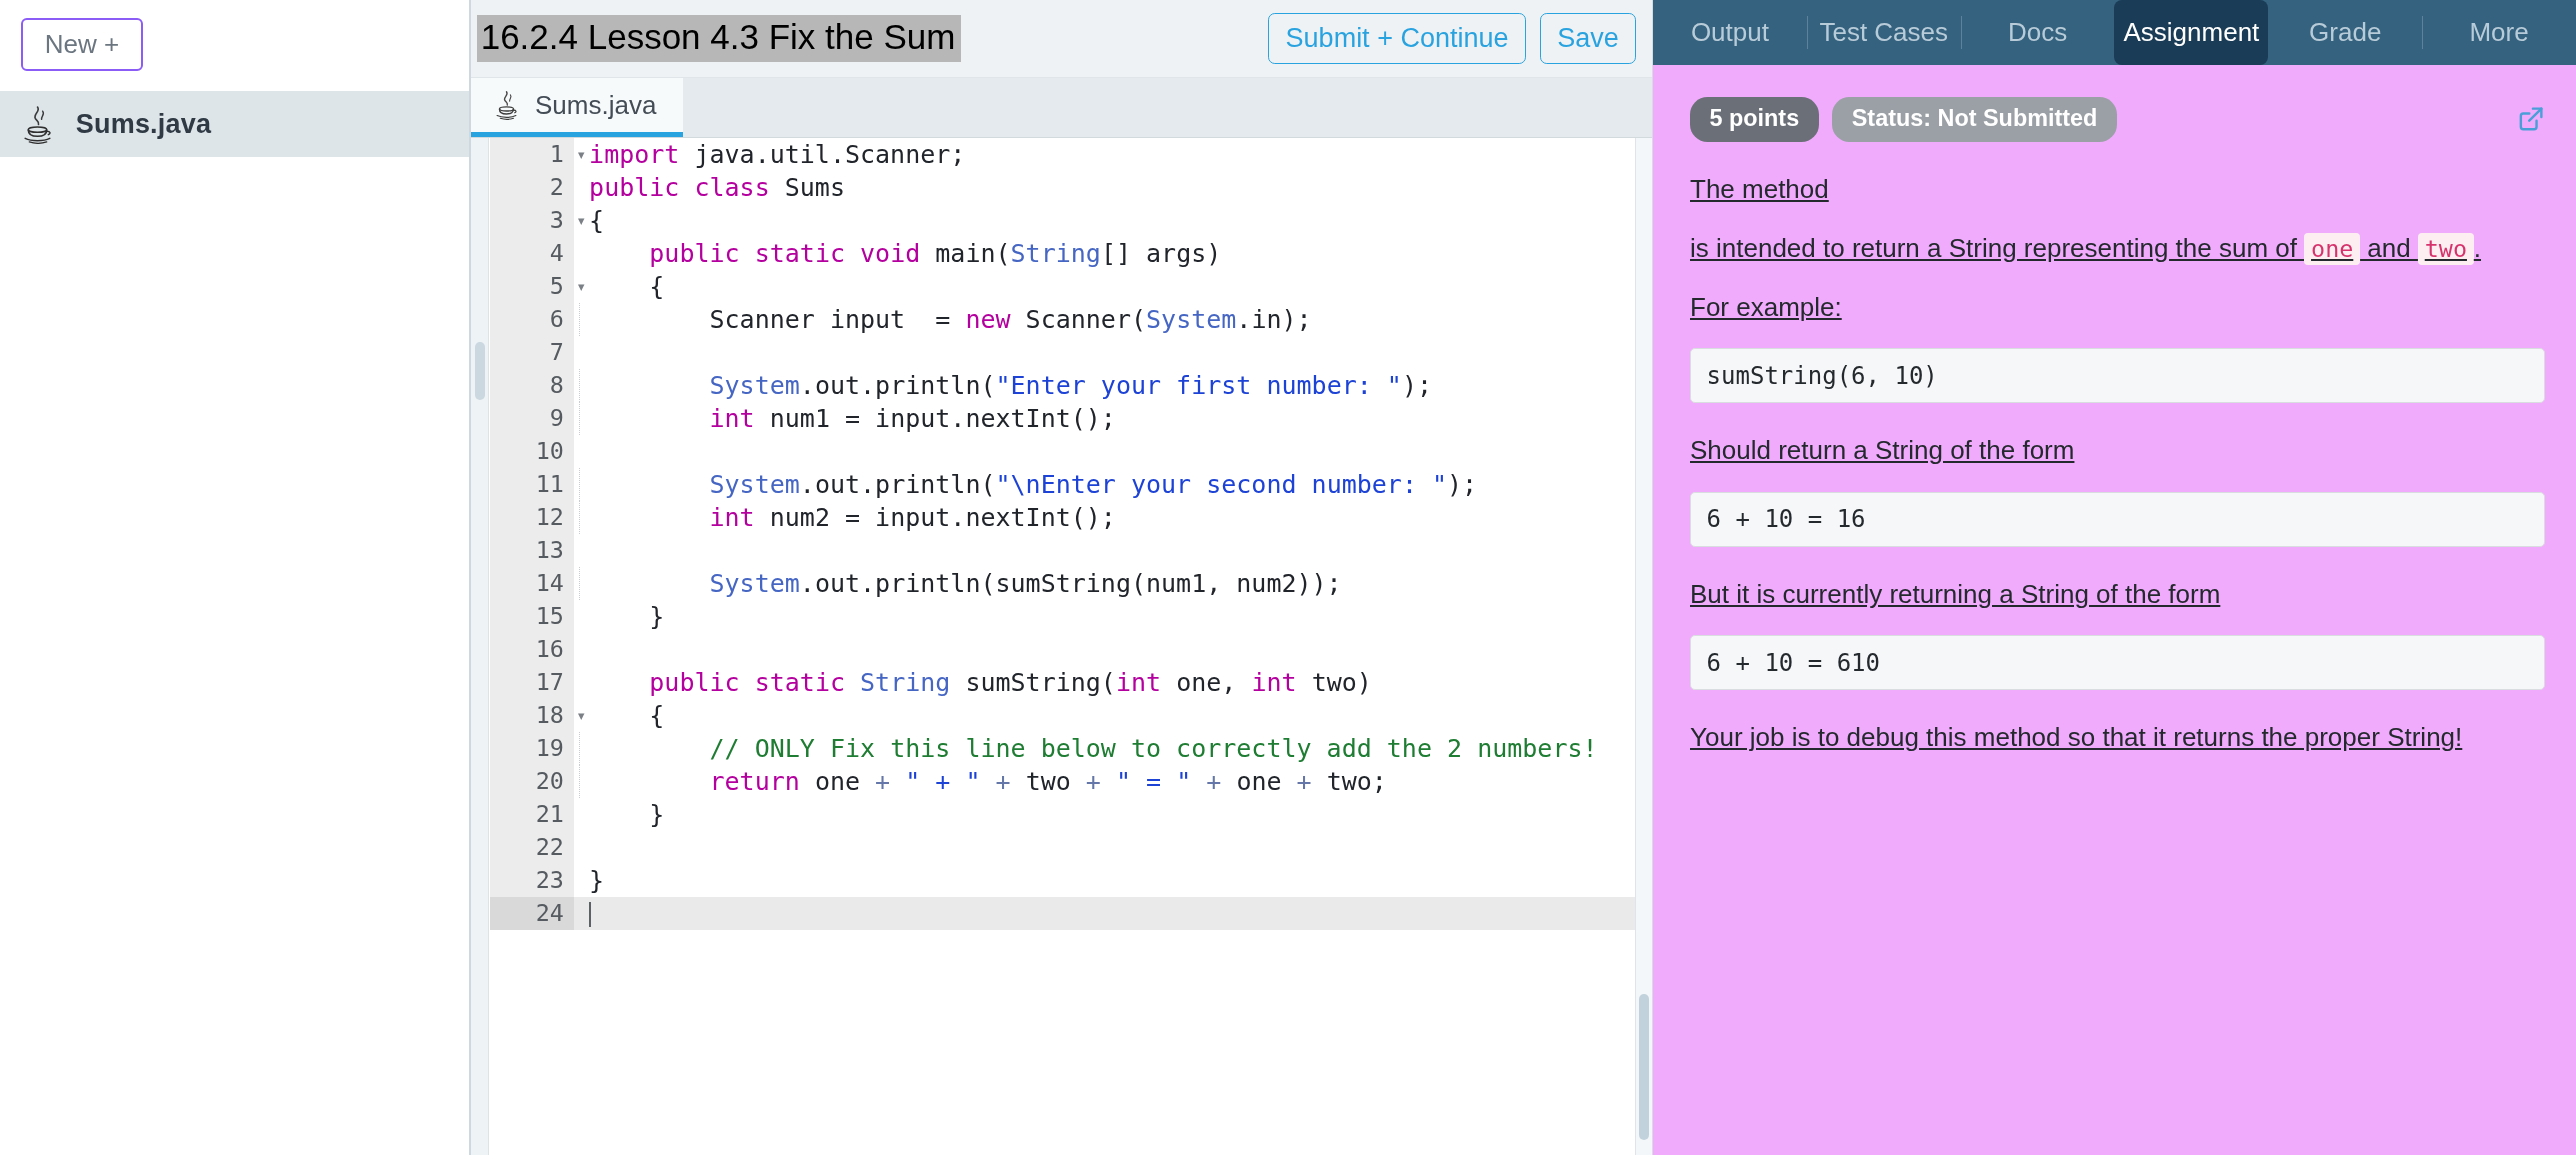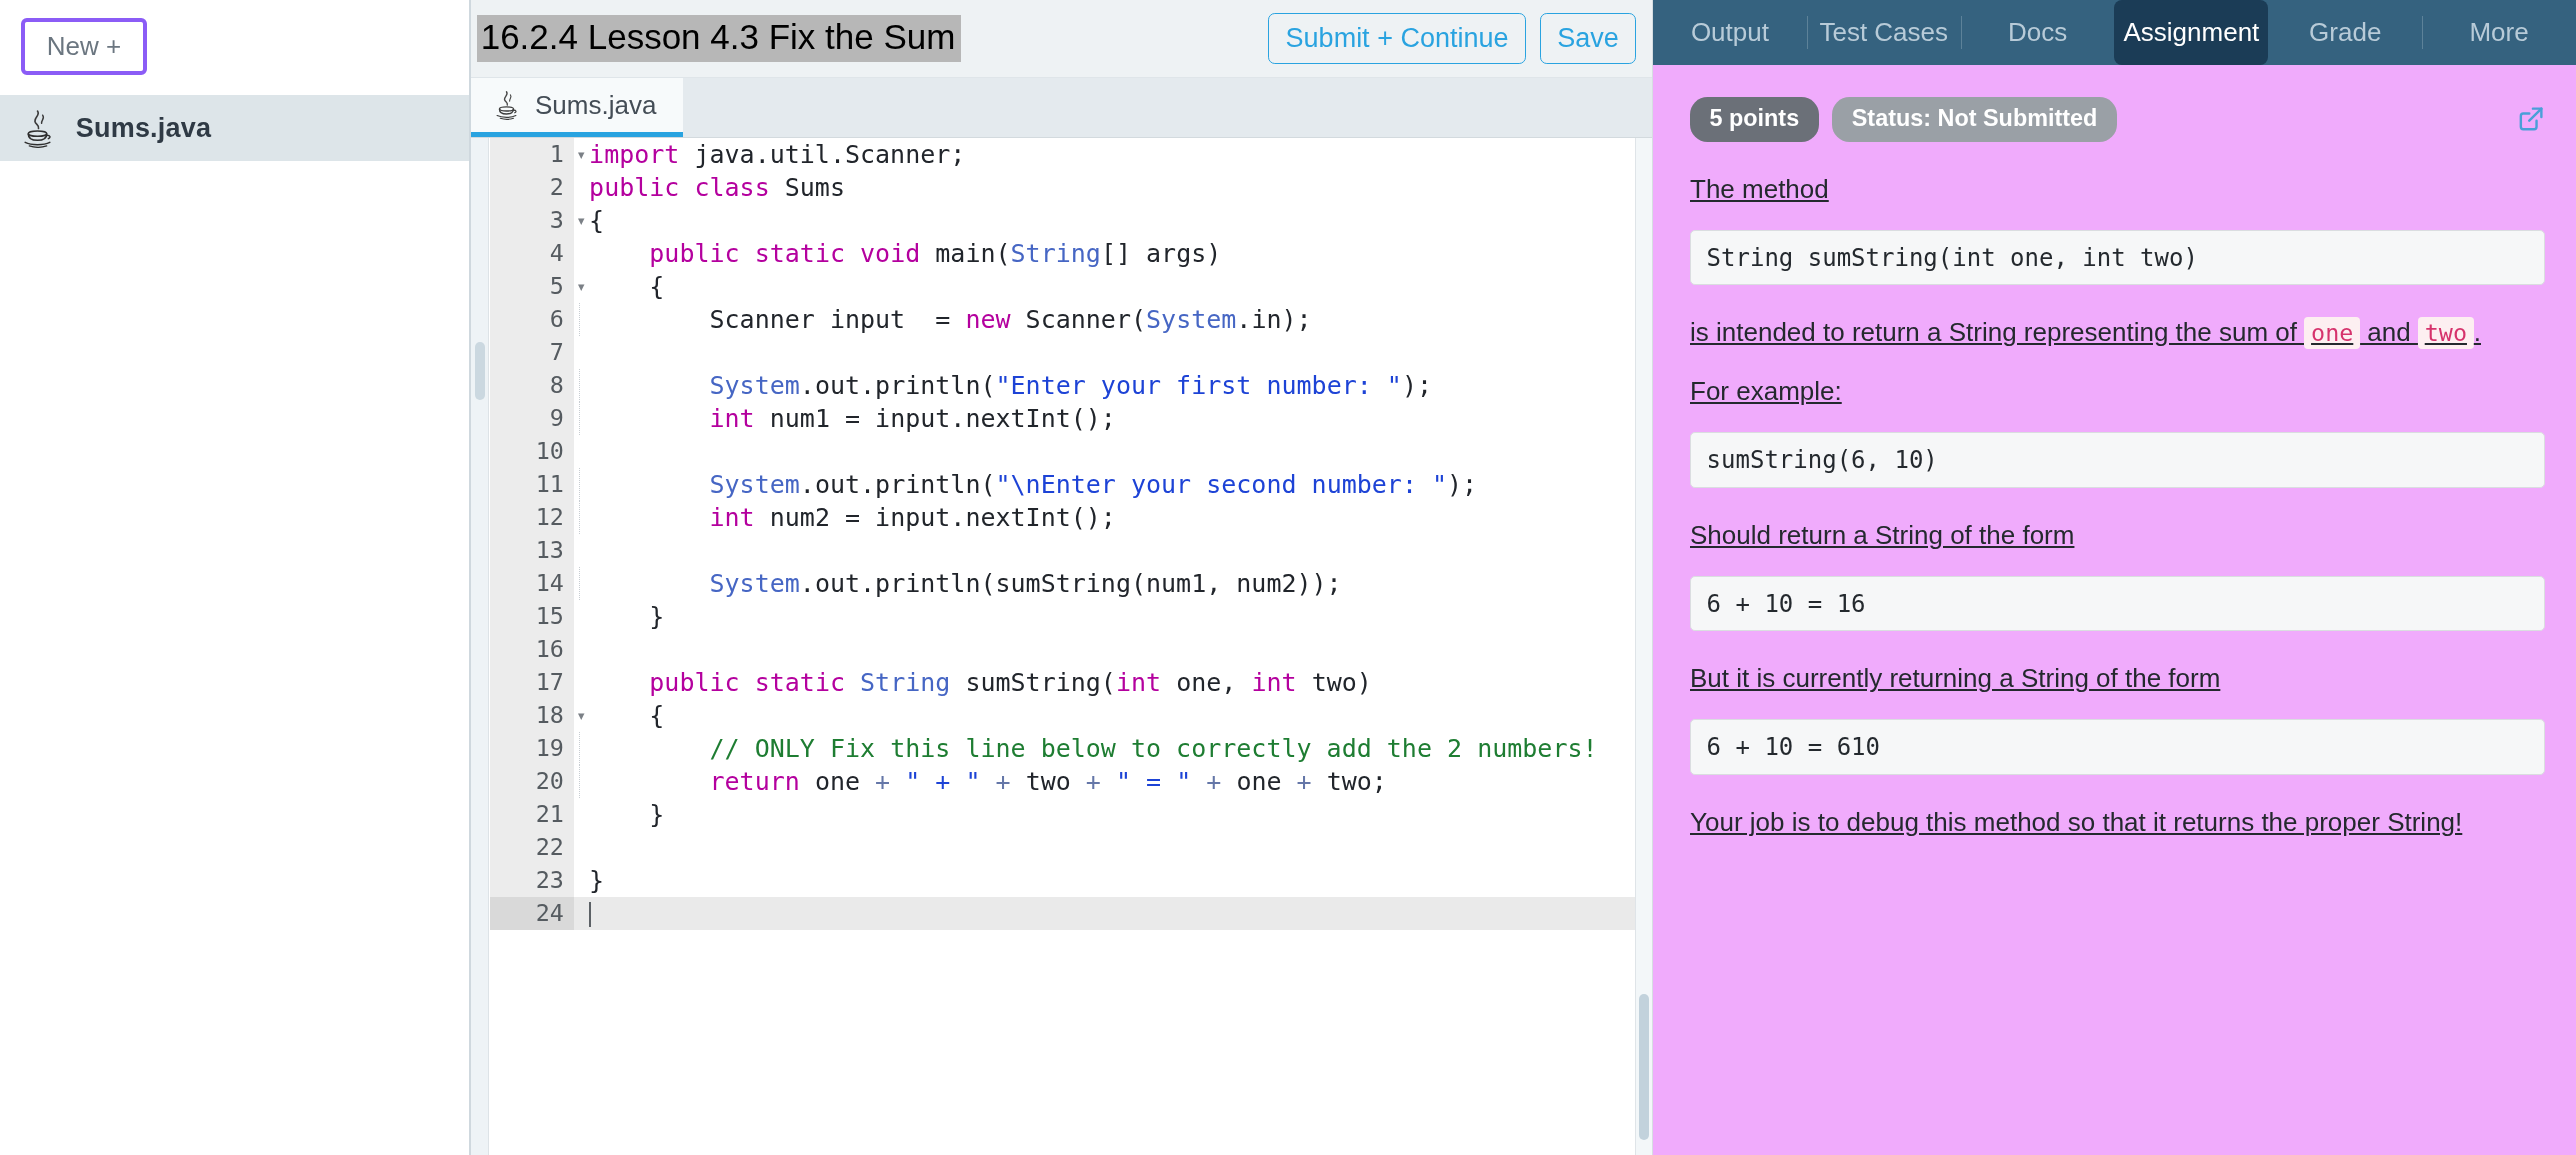--- a/index.html
+++ b/index.html
@@ -15,21 +15,21 @@
   .sidebar {
     width: 471px; height: 100%;
     background: #ffffff;
     border-right: 2.9px solid #cfd8de;
     flex: 0 0 471px;
     position: relative;
   }
   .sidebar-top { padding: 17.5px 21.4px 19.5px 21.4px; }
   .new-btn {
     display: inline-block;
-    border: 4px solid #8b5cf6;
+    border: 2px solid #8b5cf6;
     border-radius: 5.8px;
     padding: 10.7px 21.4px;
     font-size: 26px;
     color: #6b7680;
     background: #fff;
     cursor: pointer;
     line-height: 1.1;
   }
   .file-row {
     display: flex; align-items: center; gap: 21.4px;
@@ -325,21 +325,20 @@
         <span class="ext-link">
           <svg width="29" height="29" viewBox="0 0 24 24" fill="none" stroke="#4a9fd8" stroke-width="2" stroke-linecap="round" stroke-linejoin="round" xmlns="http://www.w3.org/2000/svg">
             <path d="M17 13v5a2 2 0 0 1-2 2H6a2 2 0 0 1-2-2V9a2 2 0 0 1 2-2h5"></path>
             <polyline points="14 3 21 3 21 10"></polyline>
             <line x1="11" y1="13" x2="21" y2="3"></line>
           </svg>
         </span>
       </div>
       <div id="assignment-blocks">
           <p class="para">The method</p>
-          <div class="codebox">String sumString(int one, int two)</div>
           <p class="para"><span>is intended to return a String representing the sum of </span><code class="icode">one</code><span> and </span><code class="icode">two</code><span>.</span></p>
           <p class="para">For example:</p>
           <div class="codebox">sumString(6, 10)</div>
           <p class="para">Should return a String of the form</p>
           <div class="codebox">6 + 10 = 16</div>
           <p class="para">But it is currently returning a String of the form</p>
           <div class="codebox">6 + 10 = 610</div>
           <p class="para">Your job is to debug this method so that it returns the proper String!</p>
         </div>
     </div>

